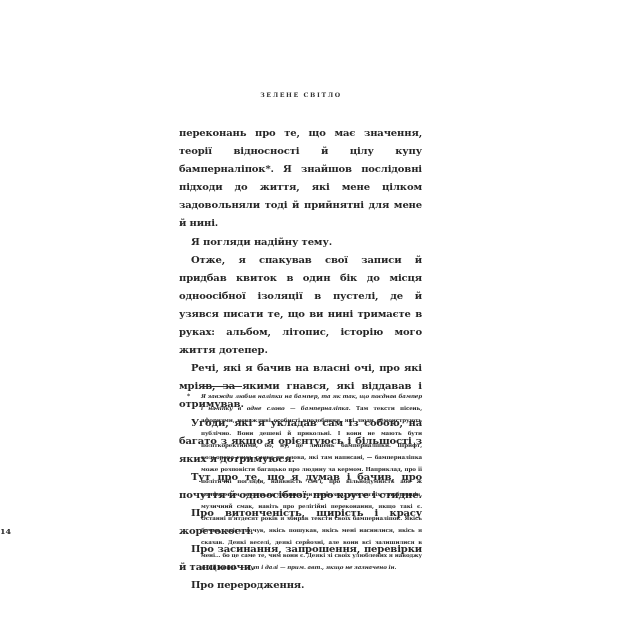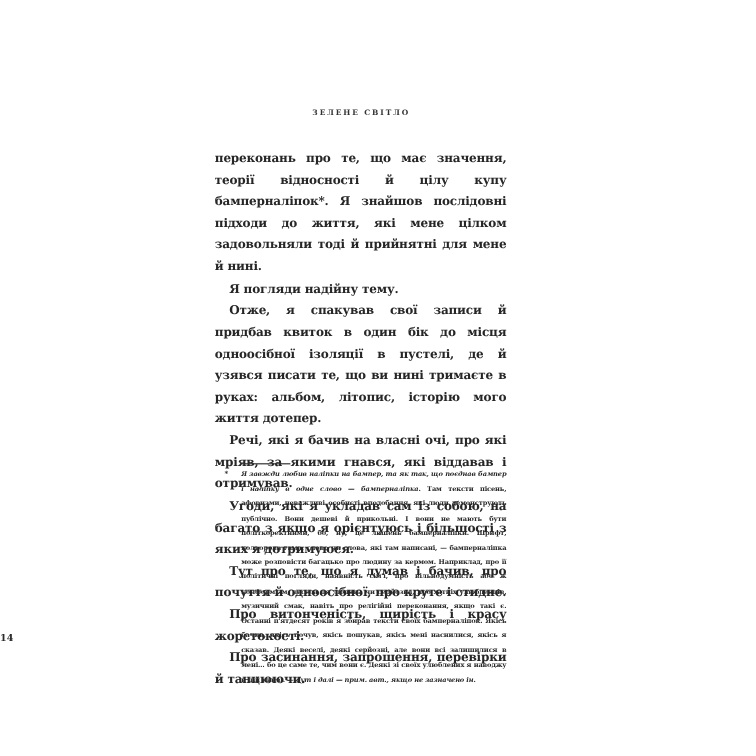--- a/index.html
+++ b/index.html
@@ -106,20 +106,21 @@
 
   <div class="body-text">
     <p class="noindent">переконань про те, що має значення, теорії відносності й цілу купу бамперналіпок*. Я знайшов послідовні підходи до життя, які мене цілком задовольняли тоді й прийнятні для мене й нині.</p>
     <p>Я погляди надійну тему.</p>
     <p>Отже, я спакував свої записи й придбав квиток в один бік до місця одноосібної ізоляції в пустелі, де й узявся писати те, що ви нині тримаєте в руках: альбом, літопис, історію мого життя дотепер.</p>
     <p>Речі, які я бачив на власні очі, про які мріяв, за якими гнався, які віддавав і отримував.</p>
     <p>Угоди, які я укладав сам із собою, на багато з якщо я орієнтуюсь і більшості з яких я дотримуюся.</p>
     <p>Тут про те, що я думав і бачив, про почуття й одноосібної, про круте і стидне.</p>
     <p>Про витонченість, щирість і красу жорстокості.</p>
     <p>Про засинання, запрошення, перевірки й танцюючи.</p>
+    <p>Про переродження.</p>
 
   </div>
 
   <div class="fn-rule"></div>
 
   <div class="footnote">
     <span class="mark">*</span>
     <div class="fn-body"><span class="first">Я завжди любив наліпки на бампер, та як так, що поєднав бампер і наліпку в одне слово — бамперналіпка.</span><span> Там тексти пісень, афоризми, неважливі особисті вподобання, які люди демонструють публічно. Вони дешеві й прикольні. І вони не мають бути політкоректними, бо, ну, це лишень бамперналіпки. Шрифт, кольорова гама, слово чи слова, які там написані, — бамперналіпка може розповісти багацько про людину за кермом. Наприклад, про її політичні погляди, наявність сім'ї, про вільнодумність або ж конформізм, весела ця людина чи серйозна, про хатніх улюбленців, музичний смак, навіть про релігійні переконання, якщо такі є. Останні п'ятдесят років я збирав тексти своїх бамперналіпок. Якісь бачив, якісь почув, якісь пошукав, якісь мені наснилися, якісь я сказав. Деякі веселі, деякі серйозні, але вони всі залишилися в мені… бо це саме те, чим вони є. Деякі зі своїх улюблених я наводжу в цій книзі. — </span><span class="tail">Тут і далі — прим. авт., якщо не зазначено ін.</span></div>
   </div>
 

